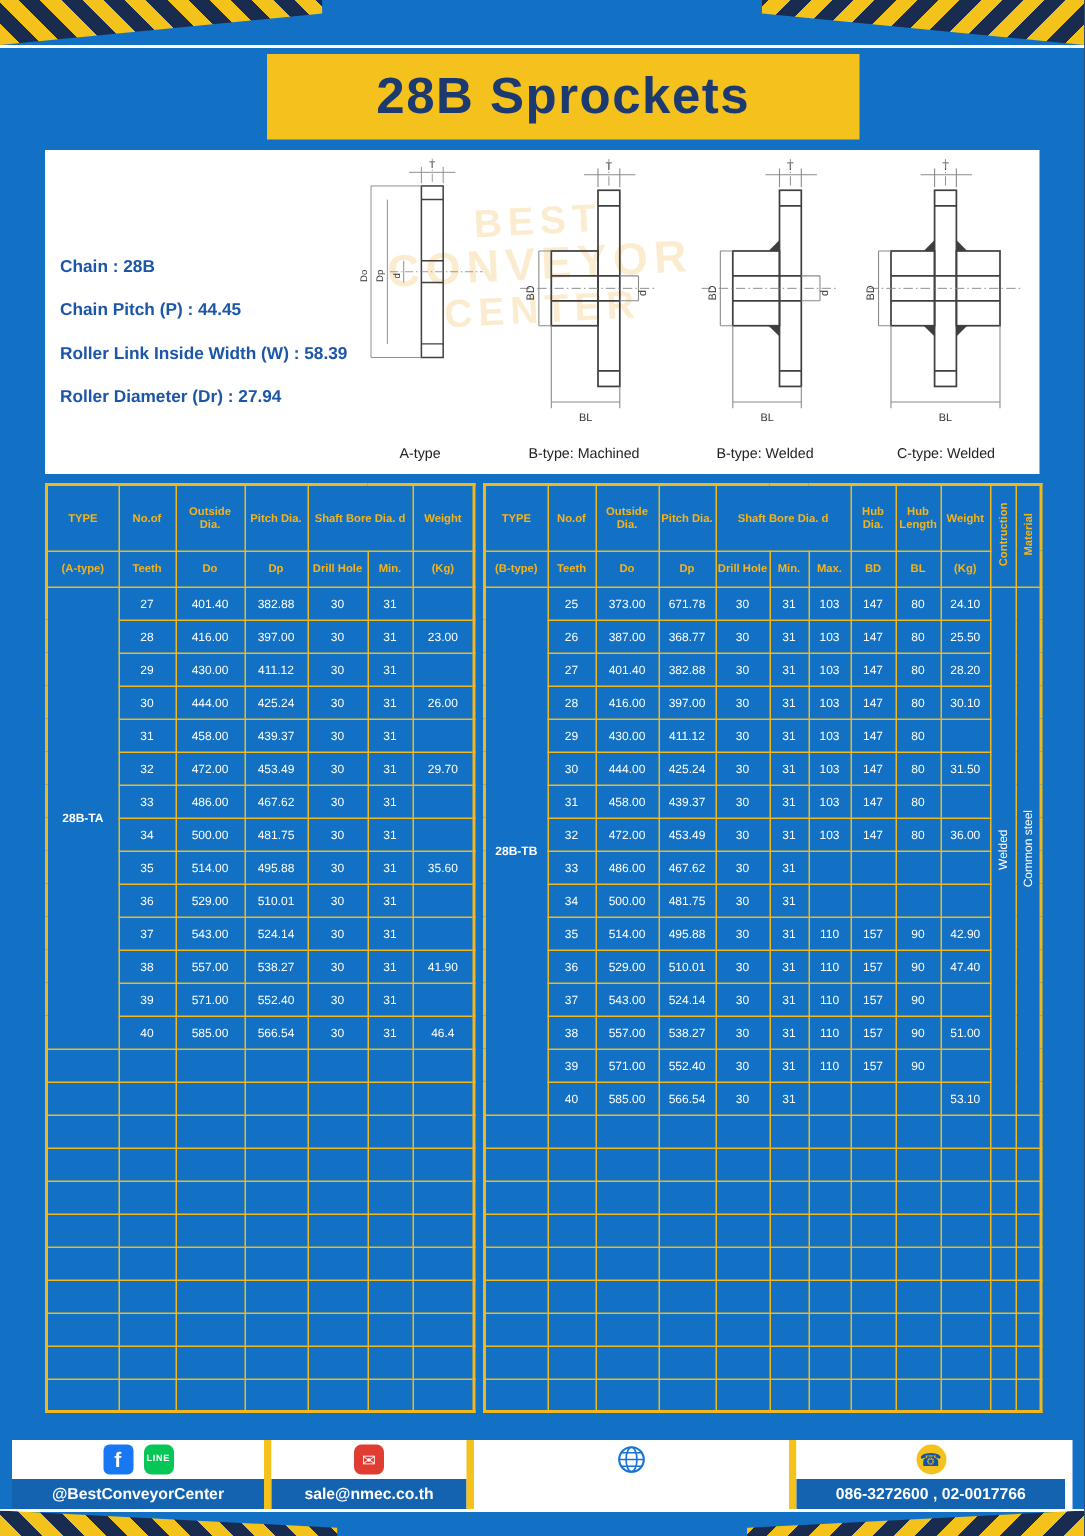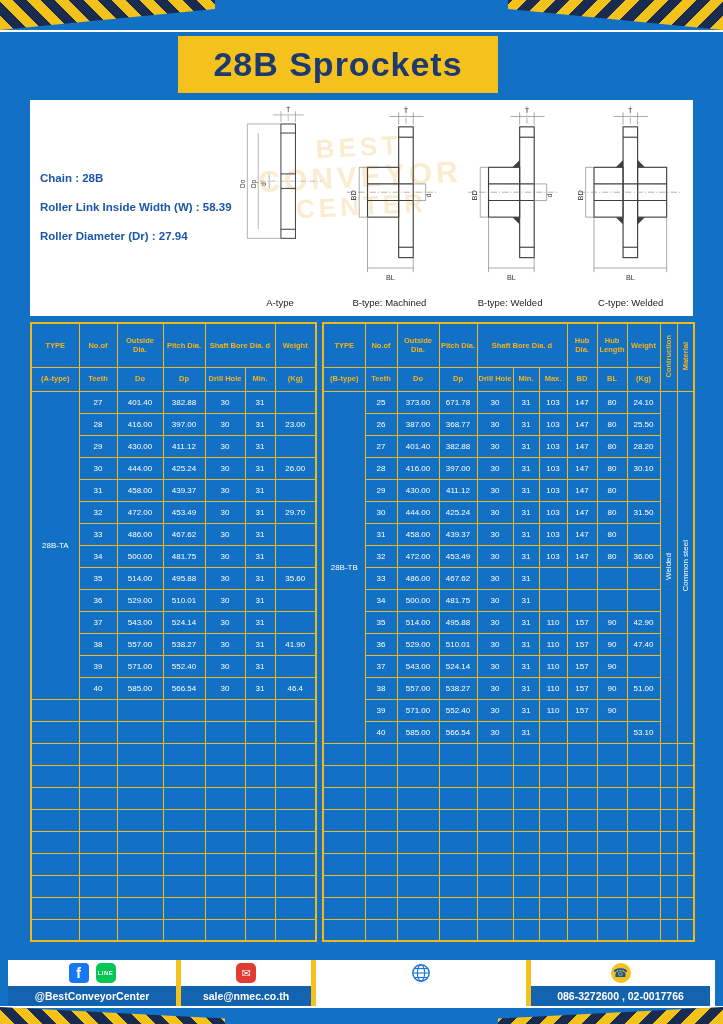--- a/index.html
+++ b/index.html
@@ -12,21 +12,21 @@
   .hz-l{background:repeating-linear-gradient(45deg,#f3c21b 0 10px,#1a2b50 10px 20px);}
   .hz-r{background:repeating-linear-gradient(-45deg,#f3c21b 0 10px,#1a2b50 10px 20px);}
   .hz.tl{top:0;left:0;width:215px;height:30px;clip-path:polygon(0 0,100% 0,100% 30%,0 100%);}
   .hz.tr{top:0;right:0;width:215px;height:30px;clip-path:polygon(0 0,100% 0,100% 100%,0 30%);}
   .hz.bl{bottom:0;left:0;width:225px;height:17px;clip-path:polygon(0 0,100% 68%,100% 100%,0 100%);}
   .hz.br{bottom:0;right:0;width:225px;height:17px;clip-path:polygon(0 68%,100% 0,100% 100%,0 100%);}
   .edge-line{position:absolute;left:0;right:0;height:2px;background:#ffffff;z-index:2;}
   .edge-line.top{top:30px;} .edge-line.bottom{top:1006px;}
 
   
-  .banner{position:absolute;left:178px;top:36px;width:320px;height:57px;background:#f5c21d;
+  .banner{position:absolute;left:178px;top:36px;width:395px;height:57px;background:#f5c21d;
           display:flex;align-items:center;justify-content:center;z-index:2;}
   .banner .t{font-size:34px;font-weight:bold;color:#1c3a70;letter-spacing:1px;}
 
   
   .panel{position:absolute;left:30px;top:100px;width:663px;height:216px;background:#ffffff;z-index:2;}
   .specs{position:absolute;left:10px;top:58px;z-index:2;}
   .specs div{font-size:11.5px;font-weight:bold;color:#1c56a8;line-height:17px;white-space:nowrap;margin-top:12px;}
   .wm{position:absolute;left:170px;top:34px;width:320px;text-align:center;opacity:.20;
       transform:rotate(-3deg);color:#f0a21a;font-weight:bold;z-index:1;line-height:1.05;}
   .wm span{display:block;letter-spacing:4px;}
@@ -47,21 +47,21 @@
               border:2px solid #f0b81c;}
   .spec-table th,.spec-table td{border:1px solid #f0b81c;text-align:center;vertical-align:middle;
               overflow:hidden;padding:0;}
   .spec-table th{color:#f6b418;font-size:7.5px;font-weight:bold;line-height:1.25;padding:1px;}
   .spec-table td{color:#ffffff;font-size:8px;}
   .spec-table thead tr.h1{height:44px;}
   .spec-table thead tr.h2{height:24px;}
   .spec-table tbody tr{height:22px;}
   .table-a{left:30px;top:322px;width:285px;}
   .table-b{left:322px;top:322px;width:371px;}
-  .type-cell{font-weight:normal;font-size:8.5px;}
+  .type-cell{font-weight:bold;font-size:8.5px;}
   .vtext{writing-mode:vertical-rl;transform:rotate(180deg);display:inline-block;white-space:nowrap;}
   td .vtext{font-size:8px;color:#fff;}
 
   
   .footer{position:absolute;left:8px;top:960px;width:707px;height:46px;display:flex;background:#ffffff;z-index:3;}
   .fsep{width:5px;background:#f5c21d;}
   .fseg{display:flex;flex-direction:column;}
   .fseg .ficons{height:26px;display:flex;align-items:center;justify-content:center;gap:7px;background:#ffffff;}
   .fseg .flabel{height:20px;display:flex;align-items:center;justify-content:center;background:#1463b0;
                 color:#ffffff;font-weight:bold;font-size:10.5px;white-space:nowrap;}
@@ -90,20 +90,21 @@
   </div>
 
   <div class="panel">
     <div class="wm">
       <span>BEST</span>
       <span>CONVEYOR</span>
       <span>CENTER</span>
     </div>
     <div class="specs">
       <div>Chain : 28B</div>
+      <div>Chain Pitch (P) : 44.45</div>
       <div>Roller Link Inside Width (W) : 58.39</div>
       <div>Roller Diameter (Dr) : 27.94</div>
     </div>
 
     <div class="figs">
 
       <div class="fig f1">
         <svg viewBox="0 0 100 184">
           <g class="dim">
             <line x1="51" y1="20" x2="51" y2="8"></line>

